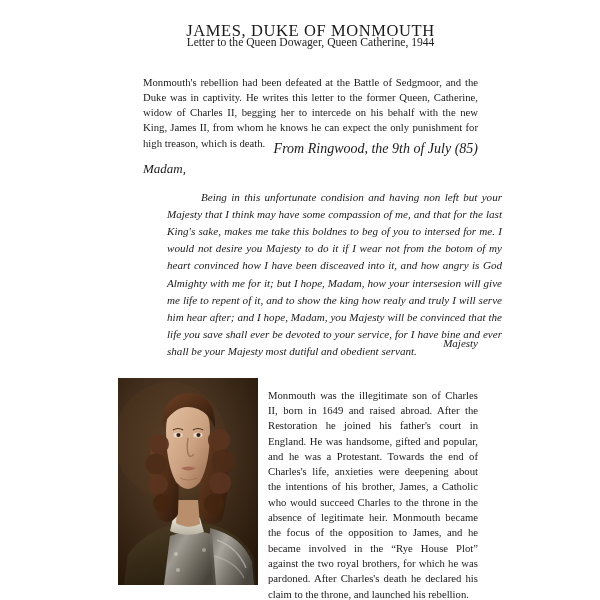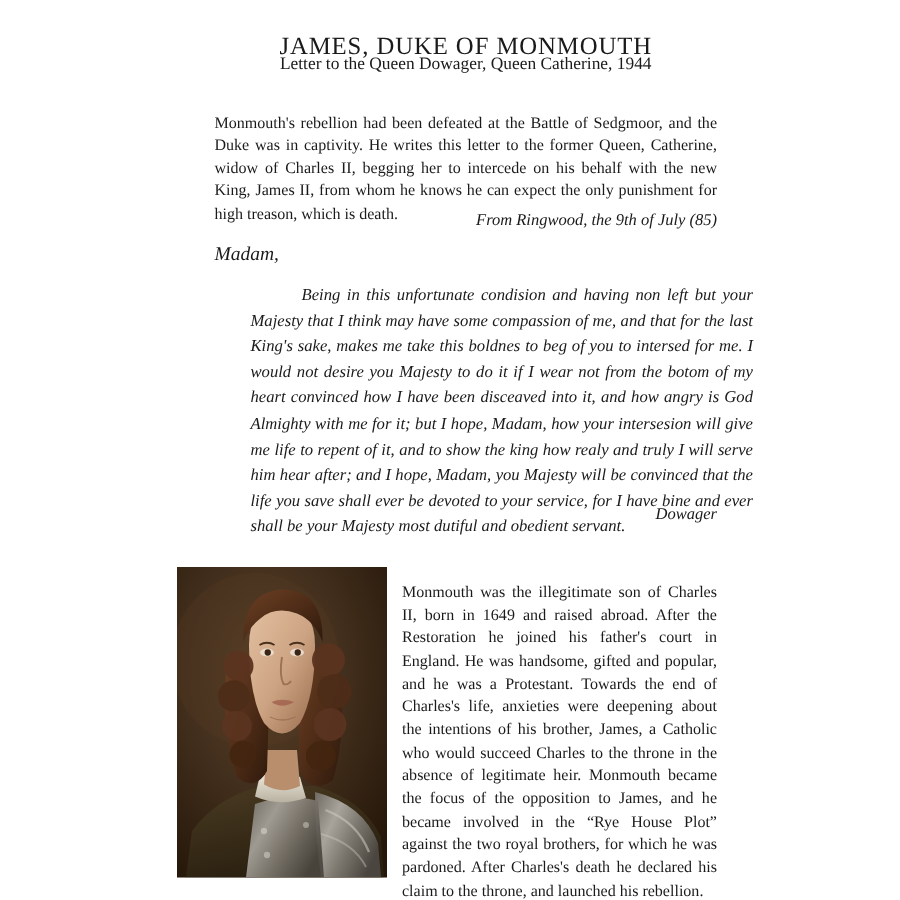--- a/index.html
+++ b/index.html
@@ -58,21 +58,21 @@
 
   
   .dateline {
     position: absolute;
     left: 143px;
     top: 141px;
     width: 335px;
     text-align: right;
     padding-right: 2px;
     font-style: italic;
-    font-size: 11px;
+    font-size: 14px;
   }
 
   
   .salutation {
     position: absolute;
     left: 143px;
     top: 161px;
     font-style: italic;
     font-size: 13px;
   }
@@ -141,21 +141,21 @@
   <div class="doc-subtitle">Letter to the Queen Dowager, Queen Catherine, 1944</div>
 
   <p class="intro">Monmouth's rebellion had been defeated at the Battle of Sedgmoor, and the Duke was in captivity. He writes this letter to the former Queen, Catherine, widow of Charles II, begging her to intercede on his behalf with the new King, James II, from whom he knows he can expect the only punishment for high treason, which is death.</p>
 
   <div class="dateline">From Ringwood, the 9th of July (85)</div>
 
   <div class="salutation">Madam,</div>
 
   <p class="letter-body">Being in this unfortunate condision and having non left but your Majesty that I think may have some compassion of me, and that for the last King's sake, makes me take this boldnes to beg of you to intersed for me. I would not desire you Majesty to do it if I wear not from the botom of my heart convinced how I have been disceaved into it, and how angry is God Almighty with me for it; but I hope, Madam, how your intersesion will give me life to repent of it, and to show the king how realy and truly I will serve him hear after; and I hope, Madam, you Majesty will be convinced that the life you save shall ever be devoted to your service, for I have bine and ever shall be your Majesty most dutiful and obedient servant.</p>
 
-  <div class="signature">Dowager</div>
+  <div class="signature">Majesty</div>
 
   <div class="portrait">
     <svg viewBox="0 0 140 207" preserveAspectRatio="none">
       <defs>
         <radialGradient id="bgGrad" cx="42%" cy="34%" r="78%">
           <stop offset="0%" stop-color="#5a4128"></stop>
           <stop offset="48%" stop-color="#432f1d"></stop>
           <stop offset="100%" stop-color="#251709"></stop>
         </radialGradient>
         <linearGradient id="hairGrad" x1="0" y1="0" x2="1" y2="1">

